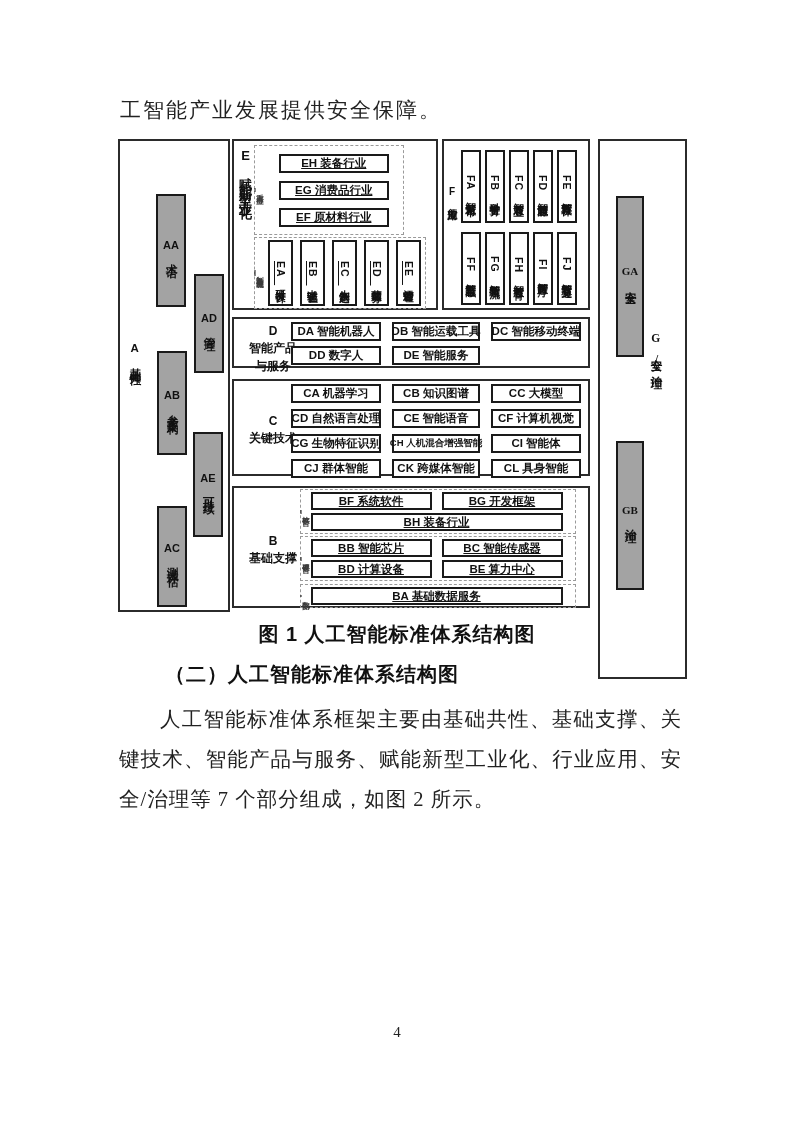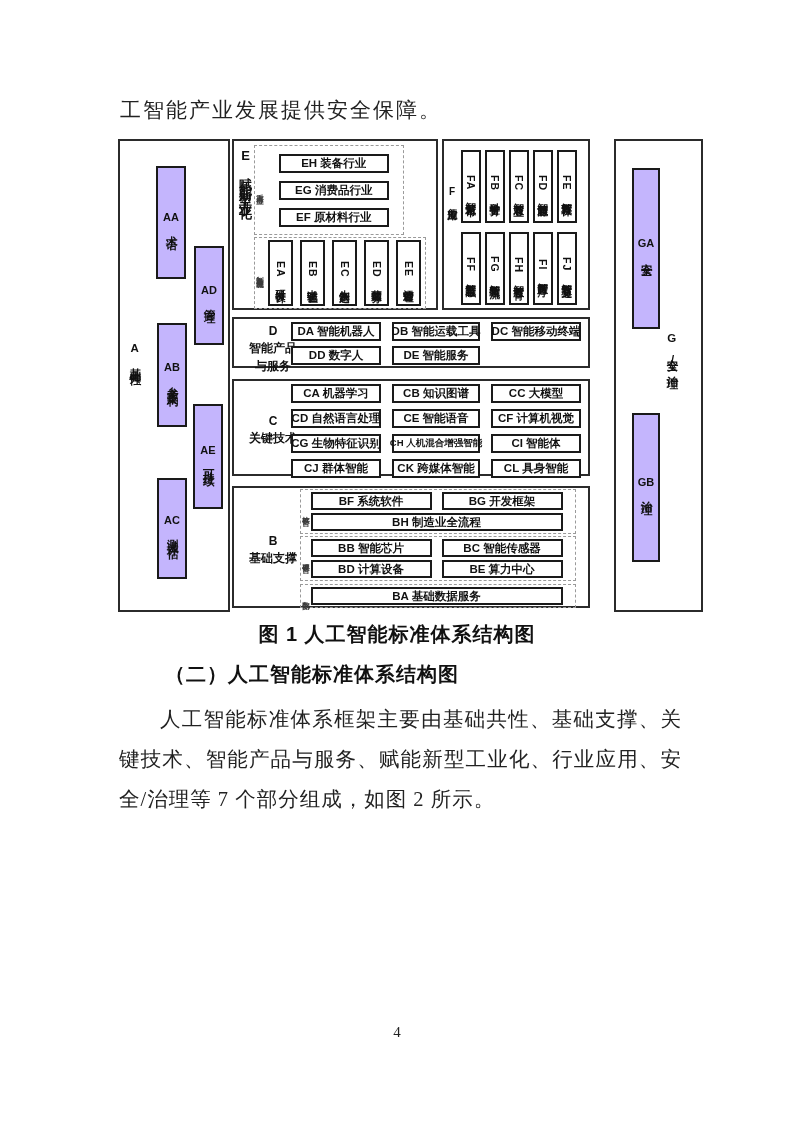--- a/index.html
+++ b/index.html
@@ -16,31 +16,31 @@
 
   
   .vname{writing-mode:vertical-rl;text-orientation:upright;line-height:1;}
   .code{line-height:1;}
   .side-label{position:absolute;display:flex;flex-direction:column;align-items:center;
               font-weight:bold;color:#111;}
 
   
   .hbox{border:2px solid #1a1a1a;background:#fff;display:flex;align-items:center;justify-content:center;
         font-weight:bold;font-size:11.5px;letter-spacing:0;white-space:nowrap;box-sizing:border-box;color:#111;}
-  .vbox{position:absolute;border:2px solid #1a1a1a;background:#c4b5fd;display:flex;flex-direction:column;
-        align-items:center;justify-content:center;gap:4px;font-weight:bold;box-sizing:border-box;color:#111;}
+  .vbox{position:absolute;border:2px solid #1a1a1a;background:#a3a3a3;display:flex;flex-direction:column;
+        align-items:center;justify-content:center;gap:4px;font-weight:bold;box-sizing:border-box;color:#111;margin-top:28px;}
   .vbox .code{font-size:11px;}
   .vbox .vname{font-size:11.5px;letter-spacing:3px;}
   .rotv{border:2px solid #1a1a1a;background:#fff;display:flex;align-items:center;justify-content:center;
         font-weight:bold;box-sizing:border-box;color:#111;}
   .rotv span{writing-mode:vertical-rl;text-orientation:mixed;font-size:10.5px;letter-spacing:1px;line-height:1;}
 
   .tiny{writing-mode:vertical-rl;text-orientation:upright;font-weight:bold;font-size:7.5px;
         letter-spacing:1px;color:#3a3a3a;align-self:center;line-height:1;margin:0 1px;}
-  .dashed{position:absolute;border:1px dashed #9a9a9a;box-sizing:border-box;display:flex;}
+  .dashed{position:absolute;border:1px dashed #9a9a9a;box-sizing:border-box;display:flex;text-decoration:underline;}
 
   .sec-label{position:absolute;font-weight:bold;font-size:12px;text-align:center;line-height:1.45;color:#111;}
   .sec-label .nm{white-space:pre-line;}
 
   
   .lbl-a .code{font-size:11.5px;margin-bottom:4px;}
   .lbl-a .vname{font-size:11.5px;letter-spacing:2px;}
   
   .lbl-e .code{font-size:13px;margin-bottom:5px;}
   .lbl-e .vname{font-size:13px;letter-spacing:5px;}
@@ -233,21 +233,21 @@
         <div class="nm">基础支撑</div>
       </div>
       <div class="dashed b-group" style="left:66px;top:1px;width:276px;height:45px;">
         <span class="tiny">软件平台</span>
         <div class="rows">
           <div class="b-row">
             <div class="hbox w120">BF 系统软件</div>
             <div class="hbox w120">BG 开发框架</div>
           </div>
           <div class="b-row">
-            <div class="hbox wfull">BH 制造业全流程</div>
+            <div class="hbox wfull">BH 装备行业</div>
           </div>
         </div>
       </div>
       <div class="dashed b-group" style="left:66px;top:96px;width:276px;height:24px;">
         <span class="tiny">数据</span>
         <div class="rows">
           <div class="b-row">
             <div class="hbox wfull">BA 基础数据服务</div>
           </div>
         </div>
@@ -260,21 +260,21 @@
             <div class="hbox w120">BC 智能传感器</div>
           </div>
           <div class="b-row">
             <div class="hbox w120">BD 计算设备</div>
             <div class="hbox w120">BE 算力中心</div>
           </div>
         </div>
       </div>
     </div>
 
-    <div class="sec" style="left:496px;top:0;width:89px;height:473px;">
+    <div class="sec" style="left:480px;top:0;width:89px;height:540px;font-family:Liberation Serif, serif;">
       <div class="vbox" style="left:16px;top:27px;width:28px;height:161px;">
         <span class="code">GA</span>
         <span class="vname">安全</span>
       </div>
       <div class="side-label lbl-g" style="left:50px;top:192px;">
         <span class="code">G</span>
         <span class="vname">安全/治理</span>
       </div>
       <div class="vbox" style="left:16px;top:272px;width:28px;height:149px;">
         <span class="code">GB</span>

